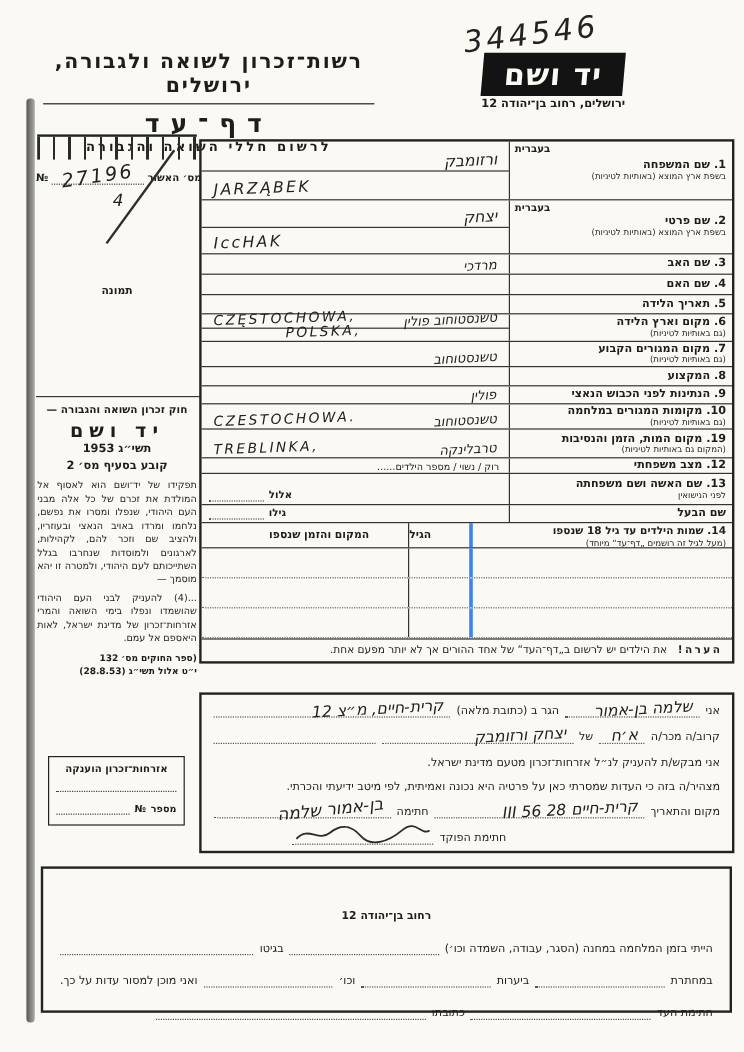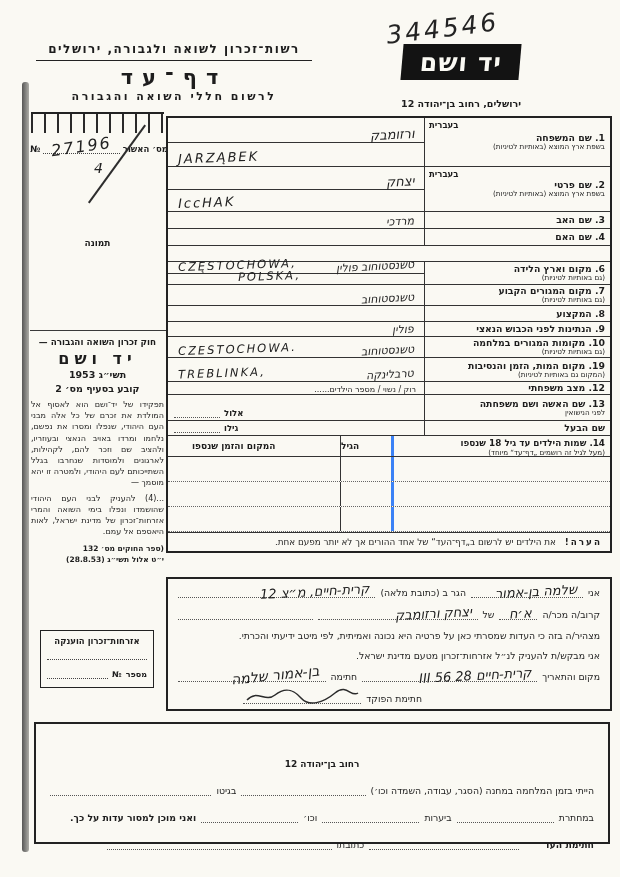--- a/index.html
+++ b/index.html
@@ -3,29 +3,29 @@
 <meta charset="utf-8">
 <style>
   html,body{margin:0;padding:0;background:#8a8a8a;}
   .page{position:relative;width:620px;height:877px;background:#faf9f3;
         font-family:"DejaVu Sans",sans-serif;color:#1d1d1d;overflow:hidden;margin:0 auto;}
   .scan-edge{position:absolute;left:22px;top:82px;width:7px;height:770px;
         background:linear-gradient(90deg,#2e2e2e,#9a9a94);opacity:.8;border-radius:3px;}
 
   
   .mast-left{position:absolute;left:36px;top:42px;width:276px;direction:rtl;text-align:center;}
-  .mast-auth{font-size:12px;font-weight:bold;letter-spacing:1.5px;border-bottom:1.5px solid #222;padding-bottom:4px;}
+  .mast-auth{font-size:17px;font-weight:bold;letter-spacing:1.5px;border-bottom:1.5px solid #222;padding-bottom:4px;}
   .mast-title{font-size:21px;font-weight:bold;letter-spacing:9px;margin-top:4px;}
   .mast-sub{font-size:11px;font-weight:bold;letter-spacing:2.5px;margin-top:1px;}
   .serial-hw{position:absolute;left:386px;top:14px;font-size:25px;font-style:italic;
         transform:rotate(-7deg);letter-spacing:3px;color:#232323;}
   .logo{position:absolute;left:402px;top:44px;width:118px;height:36px;background:#131313;color:#faf9f3;
         display:flex;align-items:center;justify-content:center;font-size:25px;font-weight:bold;
         letter-spacing:1px;transform:skewX(-5deg);}
-  .logo-addr{position:absolute;left:368px;top:98px;width:186px;text-align:center;font-size:9.5px;
+  .logo-addr{position:absolute;left:368px;top:81px;width:186px;text-align:center;font-size:9.5px;
         font-weight:bold;direction:rtl;}
 
   
   .ticks{position:absolute;left:31px;top:112px;width:133px;height:19px;border-top:2px solid #222;
         background:repeating-linear-gradient(90deg,#2a2a2a 0 2px,transparent 2px 13px);}
   .cert{position:absolute;left:30px;top:142px;width:138px;direction:rtl;display:flex;
         align-items:flex-end;gap:3px;font-size:8.5px;font-weight:bold;}
   .cert-blank{flex:1;border-bottom:1px dotted #444;height:11px;position:relative;}
   .cert-hw{position:absolute;right:8px;bottom:-3px;font-size:16px;font-style:italic;
         transform:rotate(-8deg);letter-spacing:2px;font-weight:normal;}
@@ -63,21 +63,21 @@
   .sub{font-size:7.2px;text-align:right;line-height:1.15;}
   .tag{position:absolute;left:4px;top:2px;font-size:8.5px;font-weight:bold;}
   .hw{font-style:italic;color:#222;white-space:nowrap;}
   .hw-r{position:absolute;right:10px;bottom:0;font-size:13px;transform:rotate(-3deg);}
   .hw-l{position:absolute;left:10px;bottom:1px;font-size:11.5px;transform:rotate(-2deg);letter-spacing:2px;}
   .hw-sm{font-size:11px;}
   .wval{font-size:8px;text-align:right;direction:rtl;padding:3px 8px 0 0;}
   .agewrap{display:flex;align-items:flex-end;padding:0 0 2px 6px;gap:4px;}
   .age-dots{width:46px;border-bottom:1px dotted #555;height:10px;}
   .age-lbl{font-size:8.5px;font-weight:bold;}
-  .t-place{flex:1;font-size:9px;font-weight:bold;padding-top:5px;padding-left:24px;}
+  .t-place{flex:1;font-size:9px;font-weight:bold;text-align:center;padding-top:5px;padding-left:24px;}
   .t-age{width:54px;border-left:1px solid #333;border-right:3px solid #3b82f6;font-size:9px;font-weight:bold;
         padding-top:5px;box-sizing:border-box;}
   .t-lbl{width:216px;direction:rtl;padding:2px 5px;box-sizing:border-box;}
   .t-lbl .lbl{font-size:8.8px;}
   .frow.t14b{border-bottom:1px dotted #666;}
   .note-row{border-top:1px solid #333;direction:rtl;font-size:8.8px;padding:4px 8px 4px;}
   .note-row b{letter-spacing:2px;margin-left:6px;}
 
   
   .decl{position:absolute;left:166px;top:577px;width:446px;height:134px;border:2px solid #222;
@@ -90,21 +90,21 @@
   .scribble{position:absolute;right:0;bottom:-4px;}
 
   
   .infobox{position:absolute;left:34px;top:722px;width:576px;height:122px;border:2.5px solid #222;
         box-sizing:border-box;direction:rtl;padding:8px 14px;}
   .ib-title{display:flex;justify-content:center;gap:18px;align-items:baseline;}
   .ib-title-main{font-size:11px;font-weight:bold;letter-spacing:.5px;}
   .ib-title-addr{font-size:9px;font-weight:bold;margin-top:27px;}
   .ib-line{display:flex;align-items:flex-end;gap:5px;font-size:9.3px;margin-top:15px;}
   .ib-blank{border-bottom:1px dotted #555;height:11px;}
-  .bold{font-weight:bold;margin-left:20px;}
+  .bold{font-weight:normal;}
 </style>
 </head>
 <body>
 
 <div class="page">
 
   <div class="scan-edge"></div>
 
   <div class="serial-hw">344546</div>
   <div class="mast-left">
@@ -202,20 +202,23 @@
         </div>
       <div class="lcell">
           <div class="lbl">4. שם האם</div>
         </div>
     </div>
 
     <div class="frow" style="height:16px">
       <div class="wcell">
           <div class="wline"></div>
         </div>
+      <div class="lcell">
+          <div class="lbl">5. תאריך הלידה</div>
+        </div>
     </div>
 
     <div class="frow" style="height:23px">
       <div class="wcell">
         <div class="wline">
           <span class="hw hw-l">CZĘSTOCHOWA,</span>
           <span class="hw hw-r hw-sm">טשנסטוחוב פולין</span>
         </div>
         <div class="wline">
           <span class="hw hw-l" style="left:70px">POLSKA,</span>
@@ -369,22 +372,22 @@
       <span>קרוב/ה מכר/ה</span>
       <span class="dblank" style="width:38px">
         <span class="dhw">א׳ח</span>
       </span>
       <span>של</span>
       <span class="dblank" style="width:160px">
         <span class="dhw">יצחק ורזומבק</span>
       </span>
       <span class="dblank" style="flex:1"></span>
     </div>
+    <div class="dtext">אני מבקש/ת להעניק לנ״ל אזרחות־זכרון מטעם מדינת ישראל.</div>
     <div class="dtext">מצהיר/ה בזה כי העדות שמסרתי כאן על פרטיה היא נכונה ואמיתית, לפי מיטב ידיעתי והכרתי.</div>
-    <div class="dtext">אני מבקש/ת להעניק לנ״ל אזרחות־זכרון מטעם מדינת ישראל.</div>
     <div class="dline">
       <span>מקום והתאריך</span>
       <span class="dblank" style="width:175px">
         <span class="dhw">קרית-חיים  28 III 56</span>
       </span>
       <span>חתימה</span>
       <span class="dblank" style="flex:1">
         <span class="dhw" style="transform:rotate(-6deg);font-size:14px">בן-אמור שלמה</span>
       </span>
     </div>

